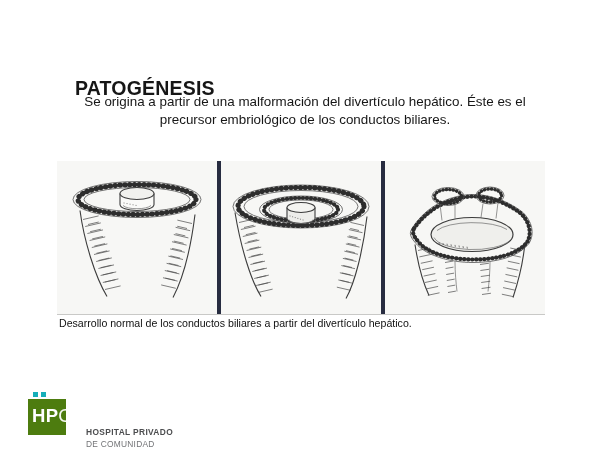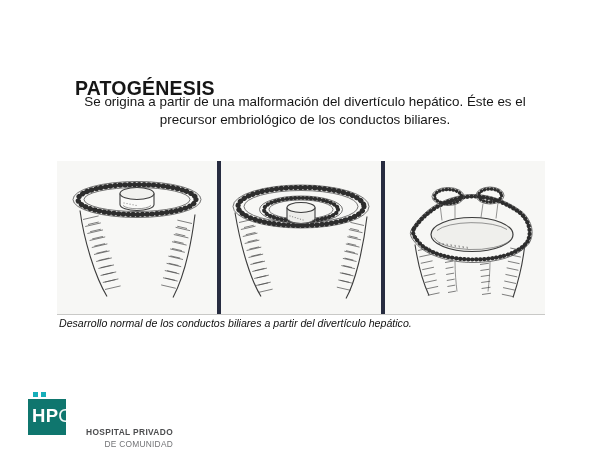--- a/index.html
+++ b/index.html
@@ -42,44 +42,44 @@
            stroke-dasharray:0.2 4.6; stroke-linecap:round; }
   .beads-sm { fill:none; stroke:#2d2d2d; stroke-width:4.2;
            stroke-dasharray:0.2 3.8; stroke-linecap:round; }
   .beads-xs { fill:none; stroke:#2d2d2d; stroke-width:3.4;
            stroke-dasharray:0.2 3.2; stroke-linecap:round; }
   .hatch { stroke:#4a4a4a; stroke-width:0.7; }
 
   
   .caption {
     position:absolute; left:59px; top:317px;
-    font-style:italic; font-size:10.6px; line-height:13.5px;
+    font-size:10.6px; line-height:13.5px;
     color:#101010;
   }
 
   
   .logo-mark {
     position:absolute; left:28px; top:399px;
     width:38px; height:36px;
-    background:#0f766e;
+    background:#4d7c0f;
   }
   .logo-tab {
     position:absolute; top:-7px; width:4.5px; height:5px;
     background:#16aeb9;
   }
   .tab1 { left:5px; } .tab2 { left:13px; }
   .logo-text {
     position:absolute; left:4px; top:7px;
     color:#ffffff; font-size:18.5px; font-weight:bold;
     letter-spacing:0.3px; line-height:20px;
   }
   .logo-c { font-weight:normal; opacity:0.95; }
   .org { position:absolute; left:86px; top:427px; color:#4c4d4f; }
   .org-line1 { font-size:8.4px; font-weight:bold; letter-spacing:0.35px; }
-  .org-line2 { font-size:8.4px; color:#737477; letter-spacing:0.25px; margin-top:2px;text-align:right; }
+  .org-line2 { font-size:8.4px; color:#737477; letter-spacing:0.25px; margin-top:2px; }
 </style>
 </head>
 <body>
 
 <div class="slide">
 
   <div class="title">PATOGÉNESIS</div>
 
   <div class="body-text">Se origina a partir de una malformación del divertículo hepático. Éste es el precursor embriológico de los conductos biliares.</div>
 

